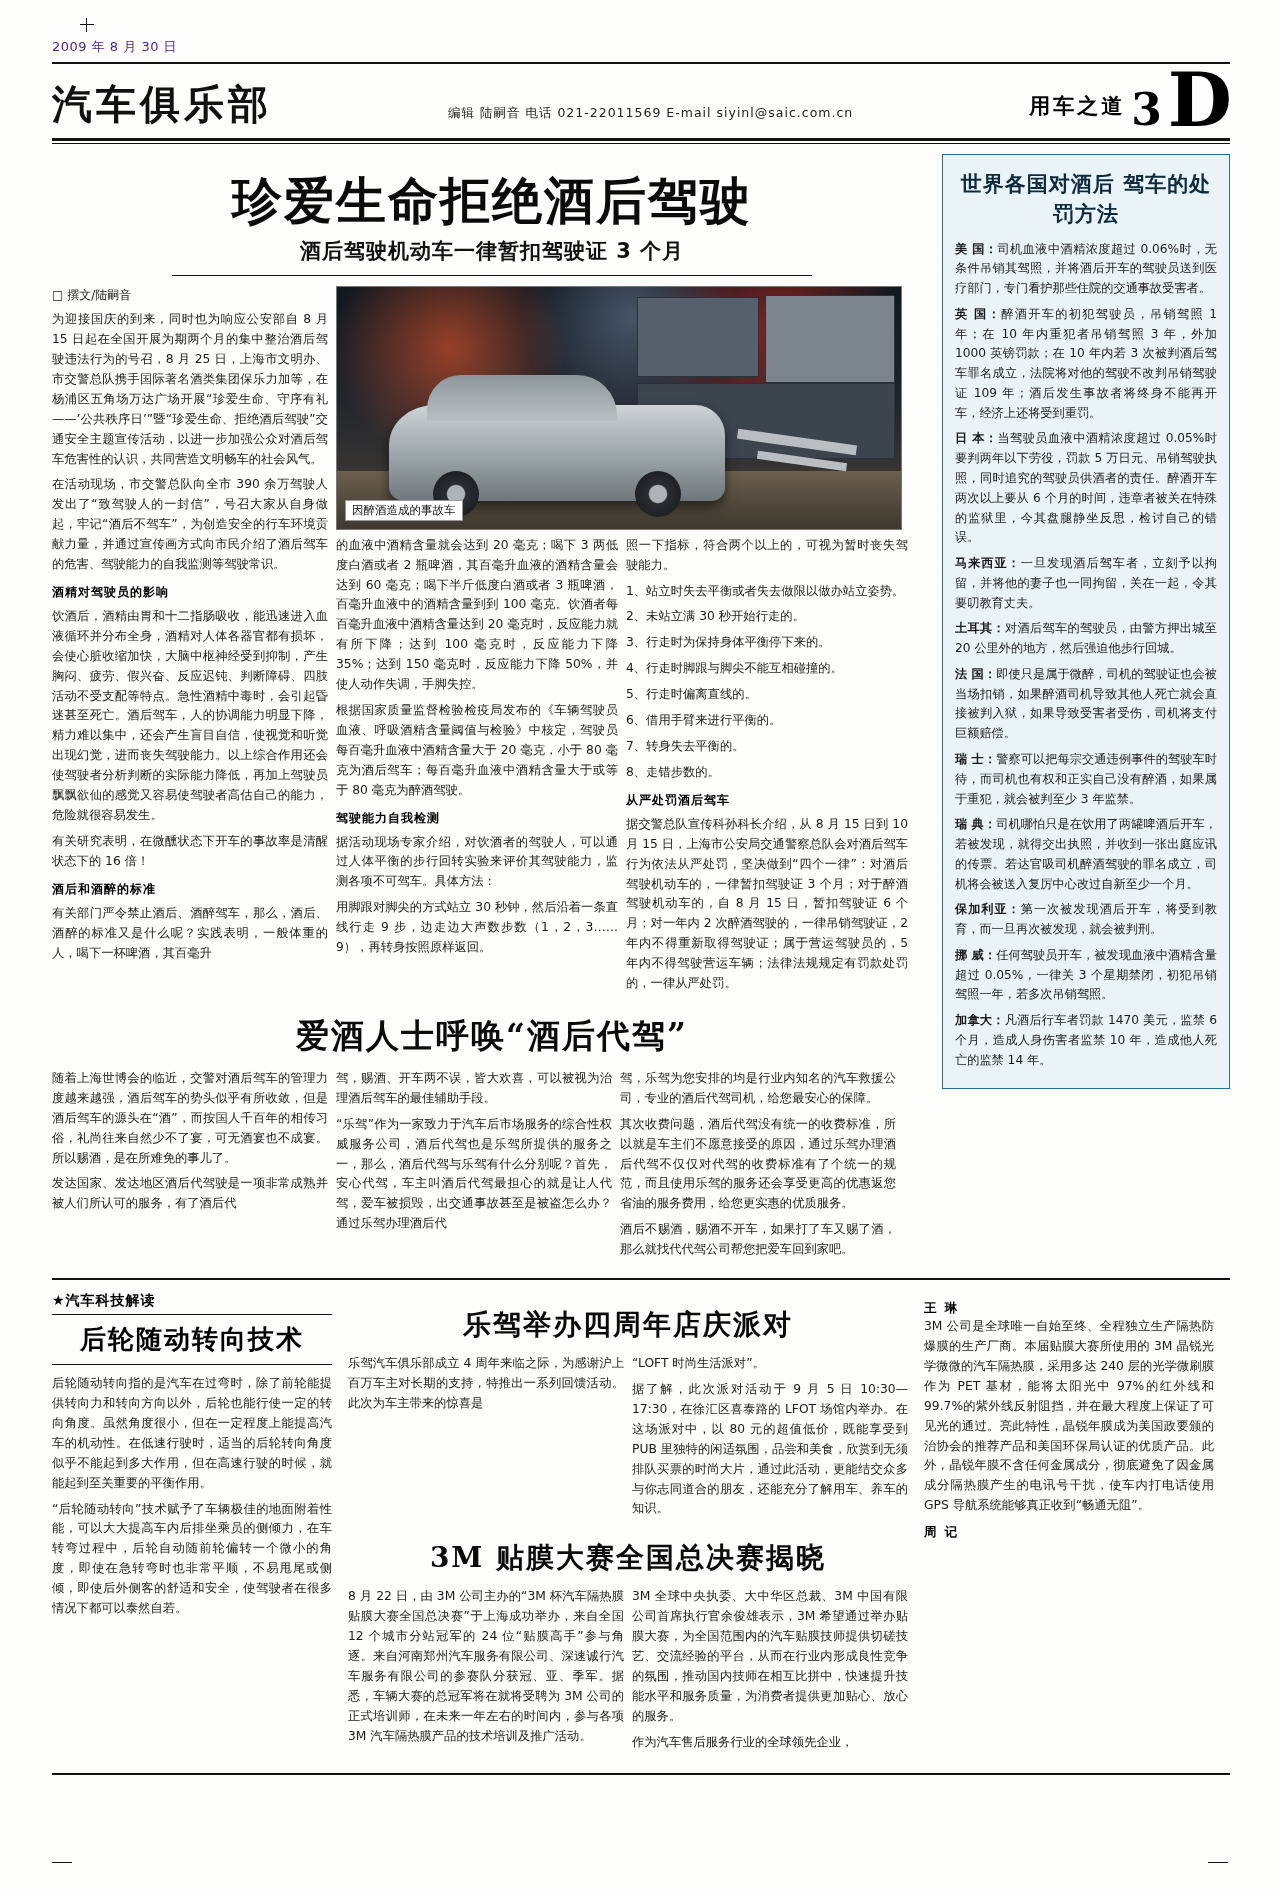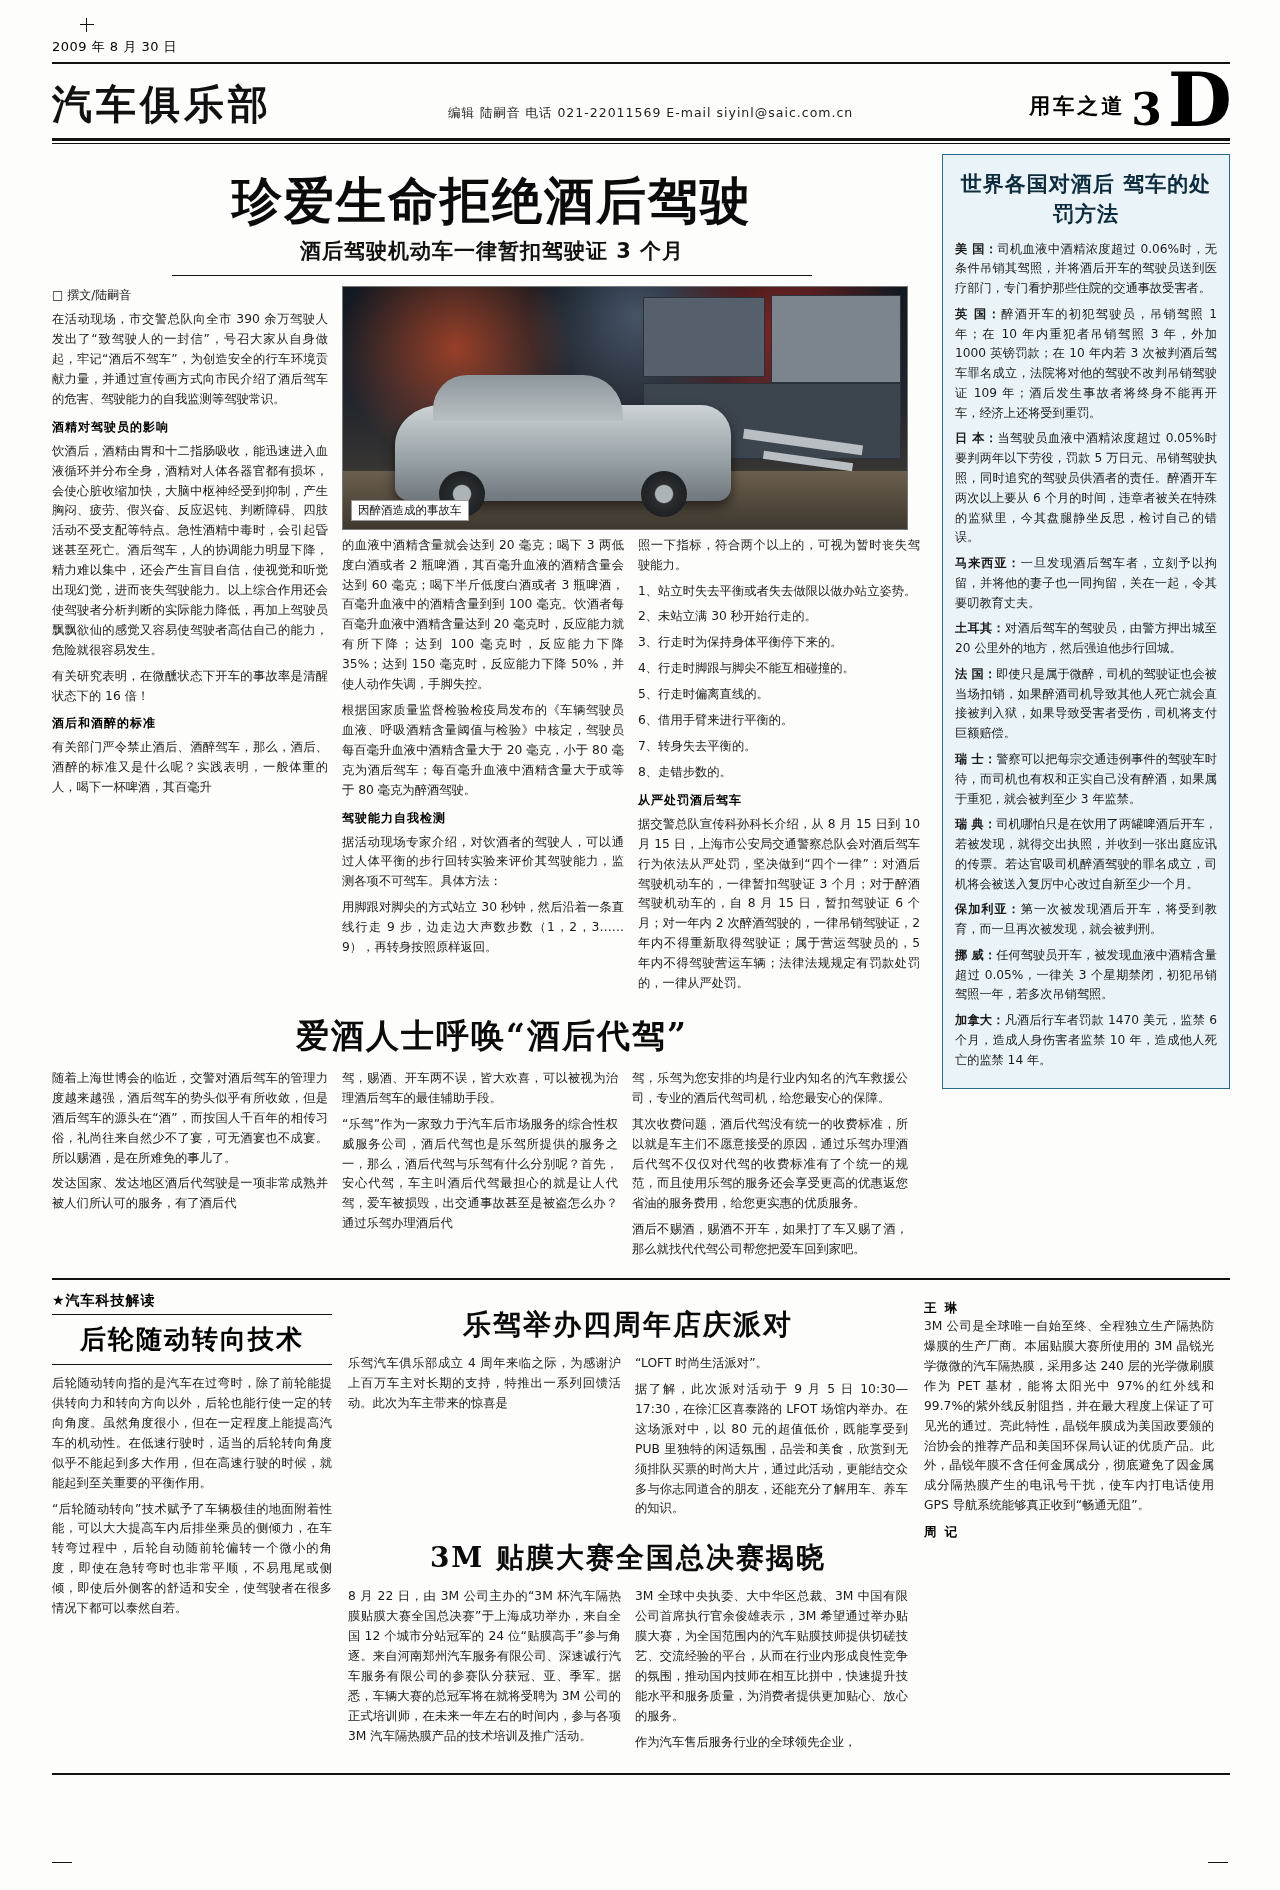--- a/index.html
+++ b/index.html
@@ -3,21 +3,21 @@
 <meta charset="utf-8">
 <style>
   html,body{margin:0;padding:0;background:#cfcfcf;}
   body{font-family:"DejaVu Sans","Liberation Sans",sans-serif;}
   .page{
     width:1280px;height:1890px;margin:0 auto;background:#fdfdfb;position:relative;
     box-sizing:border-box;padding:0;overflow:hidden;
   }
   .sheet{position:absolute;left:52px;top:38px;width:1178px;height:1800px;}
   
-  .date{font-size:13px;color:#000000;letter-spacing:.5px;margin-bottom:6px;}
+  .date{font-size:13px;color:#4c1d95;letter-spacing:.5px;margin-bottom:6px;}
   .rule-top{border-top:2px solid #111;width:100%;}
   .masthead{display:flex;align-items:flex-end;justify-content:space-between;padding:8px 0 4px 0;}
   .mast-left{font-size:40px;font-weight:bold;letter-spacing:4px;color:#111;font-family:"DejaVu Serif","Liberation Serif",serif;}
   .mast-mid{font-size:12.5px;color:#222;letter-spacing:1px;padding-bottom:10px;flex:1;text-align:center;}
   .mast-right{display:flex;align-items:flex-end;gap:6px;padding-bottom:2px;}
   .mast-section{font-size:21px;font-weight:bold;letter-spacing:3px;padding-bottom:10px;}
   .mast-num{font-size:44px;font-weight:bold;font-family:"DejaVu Serif",serif;line-height:.9;}
   .mast-D{font-size:74px;font-weight:bold;font-family:"DejaVu Serif",serif;line-height:.78;letter-spacing:-2px;}
   .rule-mast{border-top:3px solid #111;margin-top:2px;}
   .rule-mast2{border-top:1px solid #111;margin-top:2px;}
@@ -33,21 +33,21 @@
     font-size:50px;font-weight:bold;letter-spacing:2px;color:#0b0b0b;
     text-align:center;padding:14px 0 2px 0;
   }
   .subheadline{
     font-size:21px;font-weight:bold;letter-spacing:1px;text-align:center;
     color:#111;padding-bottom:10px;
   }
   .hl-rule{border-bottom:1.5px solid #111;width:640px;margin:0 auto 10px auto;}
 
   
-  .cols3{display:flex;gap:14px;}
+  .cols3{display:flex;gap:8px;}
   .col{width:276px;}
   .colwide{width:282px;}
   p{margin:0 0 6px 0;text-align:justify;}
   .txt{font-size:12.3px;line-height:1.62;color:#1a1a1a;font-family:"DejaVu Sans",sans-serif;}
   .byline{font-size:12px;margin-bottom:5px;}
   .subhead{font-size:12px;font-weight:bold;margin:9px 0 6px 0;letter-spacing:1px;}
 
   
   .photo{
     width:564px;height:242px;position:relative;overflow:hidden;border:1px solid #777;
@@ -133,20 +133,21 @@
       <div class="left-zone">
 
         <div class="headline">珍爱生命拒绝酒后驾驶</div>
         <div class="subheadline">酒后驾驶机动车一律暂扣驾驶证 3 个月</div>
         <div class="hl-rule"></div>
 
         <div class="cols3">
 
           <div class="col">
             <div class="txt byline">□ 撰文/陆嗣音</div>
+            <p class="txt">为迎接国庆的到来，同时也为响应公安部自 8 月 15 日起在全国开展为期两个月的集中整治酒后驾驶违法行为的号召，8 月 25 日，上海市文明办、市交警总队携手国际著名酒类集团保乐力加等，在杨浦区五角场万达广场开展“珍爱生命、守序有礼——’公共秩序日’”暨“珍爱生命、拒绝酒后驾驶”交通安全主题宣传活动，以进一步加强公众对酒后驾车危害性的认识，共同营造文明畅车的社会风气。</p>
             <p class="txt">在活动现场，市交警总队向全市 390 余万驾驶人发出了“致驾驶人的一封信”，号召大家从自身做起，牢记“酒后不驾车”，为创造安全的行车环境贡献力量，并通过宣传画方式向市民介绍了酒后驾车的危害、驾驶能力的自我监测等驾驶常识。</p>
             <div class="subhead">酒精对驾驶员的影响</div>
             <p class="txt">饮酒后，酒精由胃和十二指肠吸收，能迅速进入血液循环并分布全身，酒精对人体各器官都有损坏，会使心脏收缩加快，大脑中枢神经受到抑制，产生胸闷、疲劳、假兴奋、反应迟钝、判断障碍、四肢活动不受支配等特点。急性酒精中毒时，会引起昏迷甚至死亡。酒后驾车，人的协调能力明显下降，精力难以集中，还会产生盲目自信，使视觉和听觉出现幻觉，进而丧失驾驶能力。以上综合作用还会使驾驶者分析判断的实际能力降低，再加上驾驶员飘飘欲仙的感觉又容易使驾驶者高估自己的能力，危险就很容易发生。</p>
             <p class="txt">有关研究表明，在微醺状态下开车的事故率是清醒状态下的 16 倍！</p>
             <div class="subhead">酒后和酒醉的标准</div>
             <p class="txt">有关部门严令禁止酒后、酒醉驾车，那么，酒后、酒醉的标准又是什么呢？实践表明，一般体重的人，喝下一杯啤酒，其百毫升</p>
           </div>
 
           <div style="width:578px;">
             <div class="photo">

